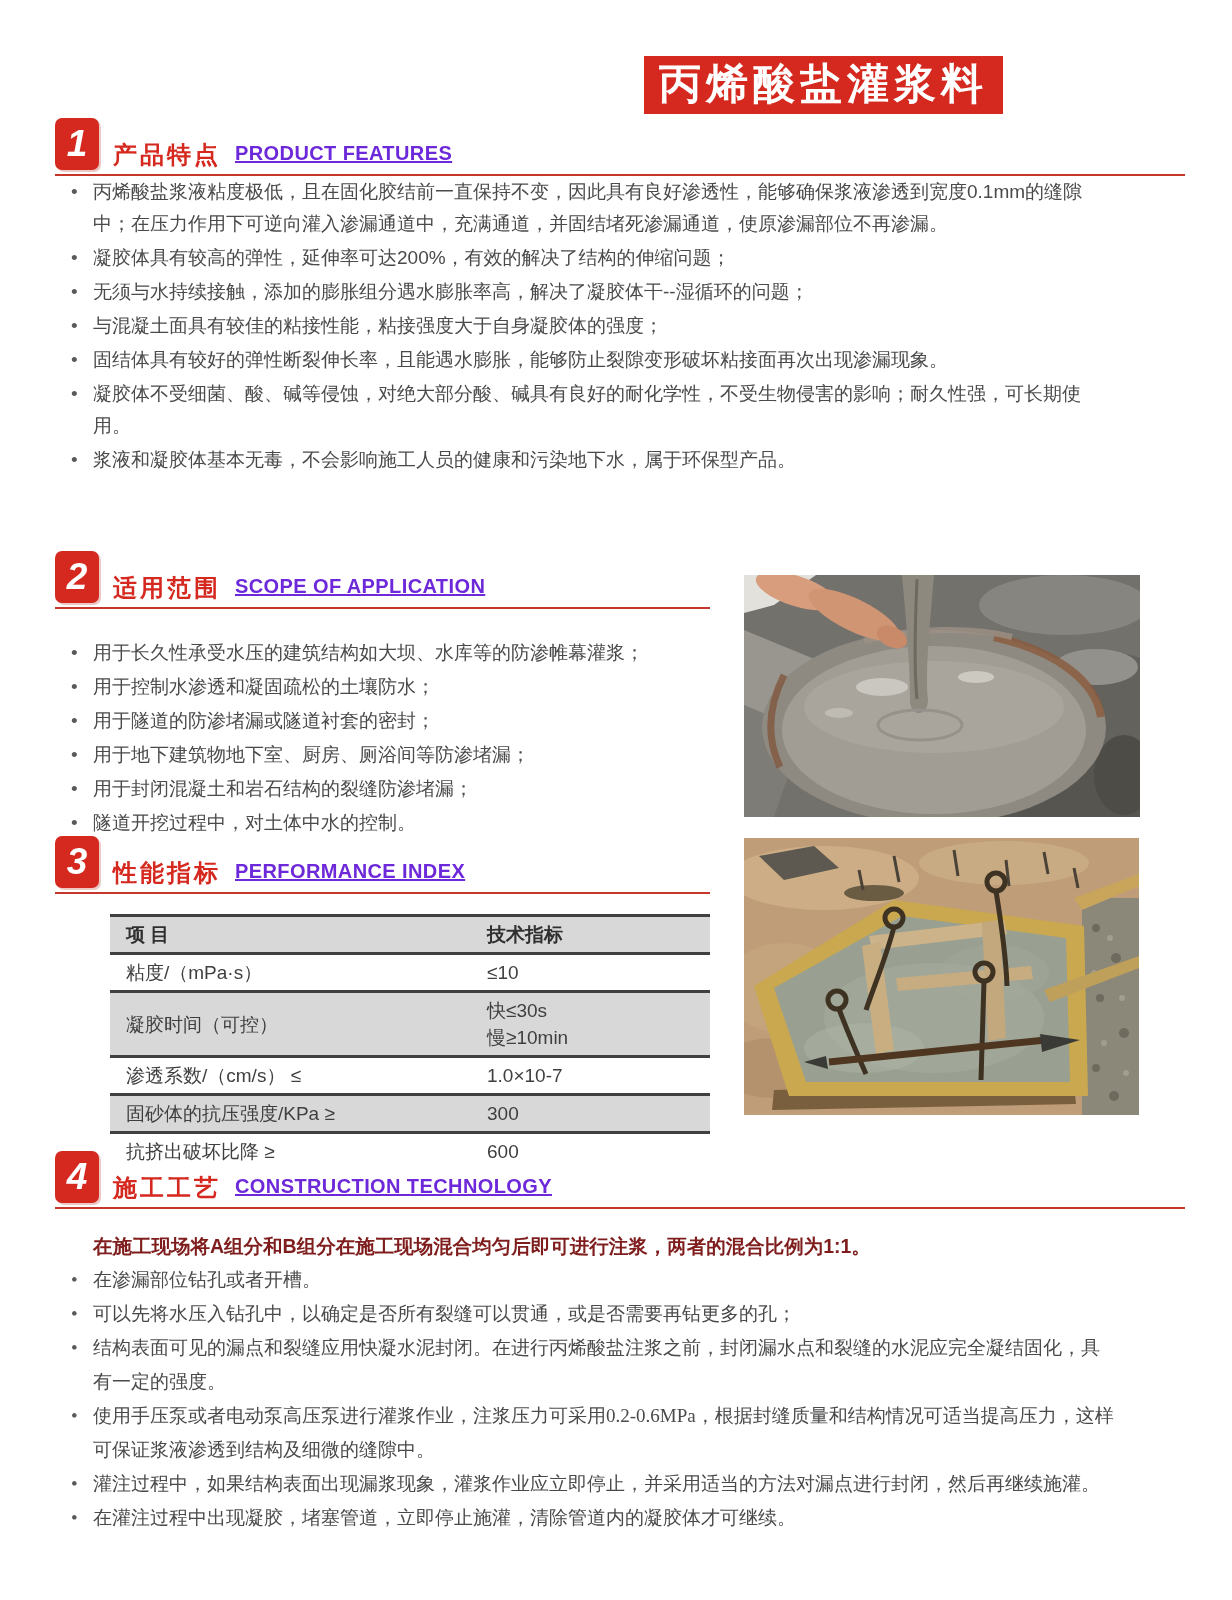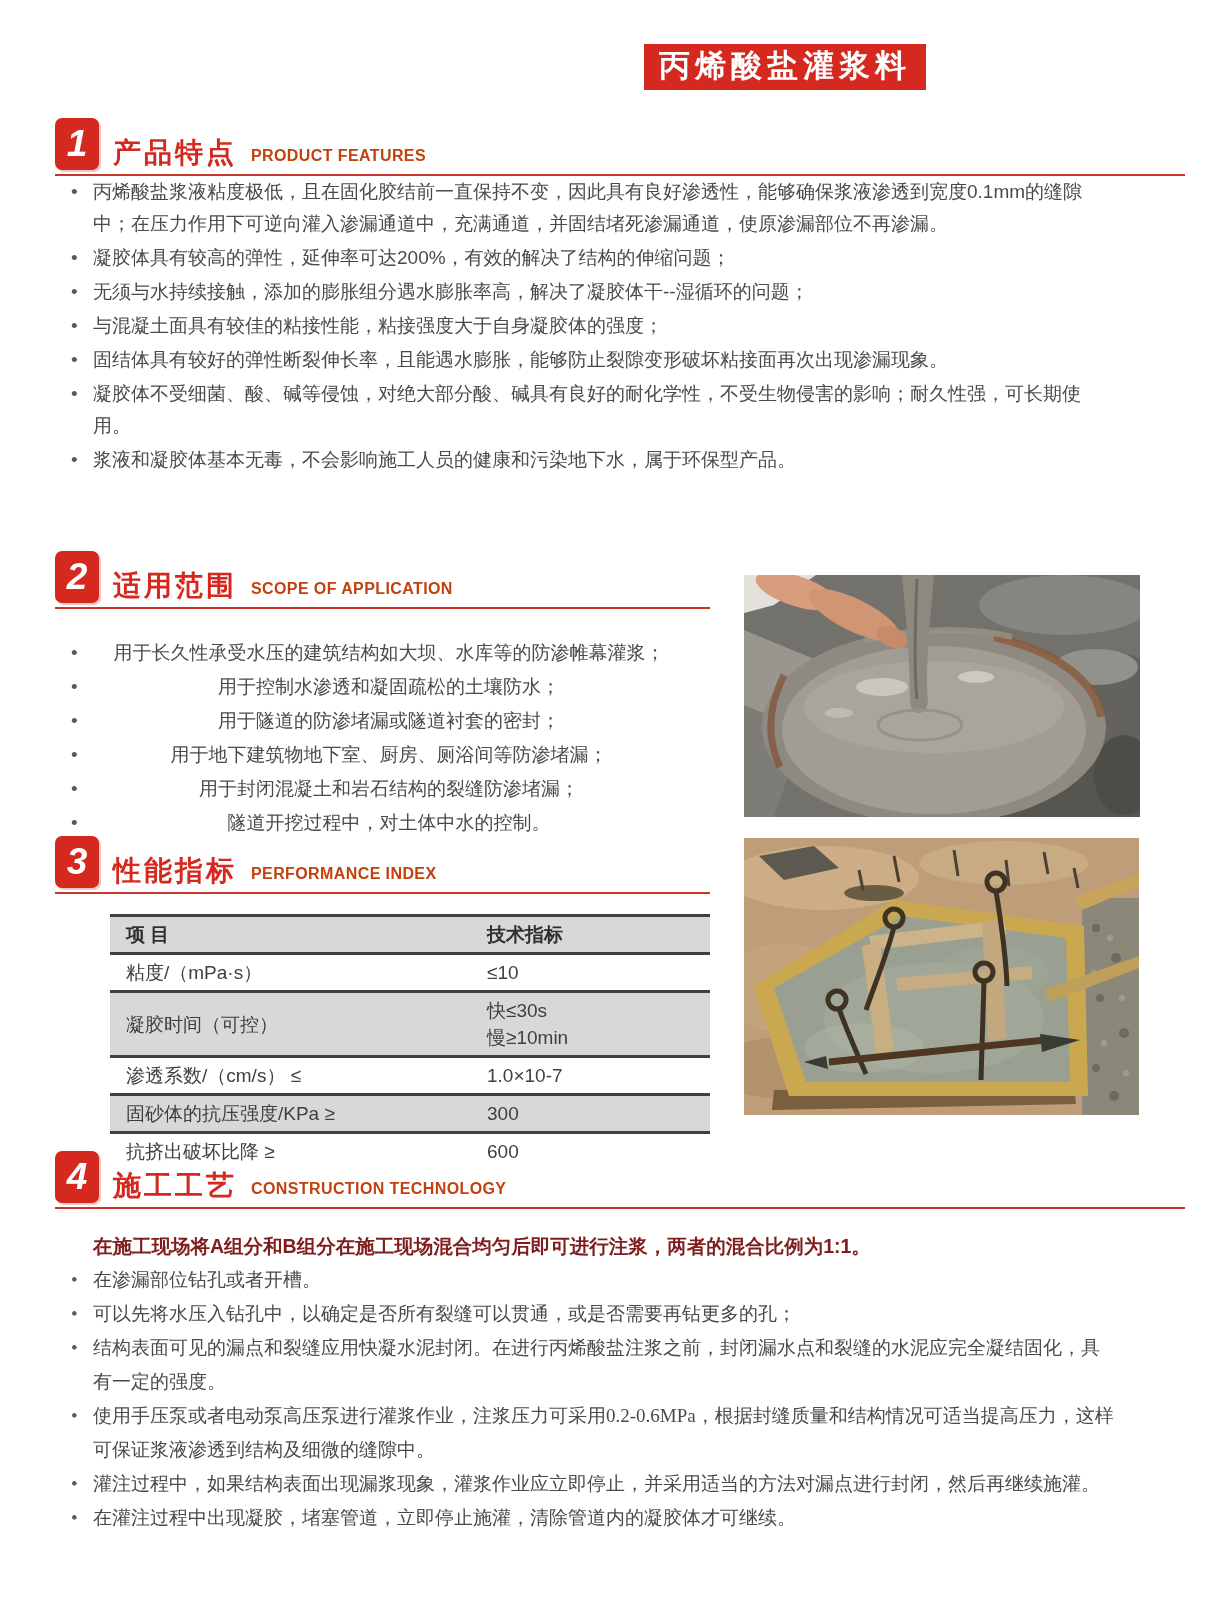--- a/index.html
+++ b/index.html
@@ -2,46 +2,46 @@
 <html lang="zh"><head>
 <meta charset="utf-8">
 <style>
   html,body { margin:0; padding:0; }
   body {
     width:1232px; height:1600px; background:#ffffff; position:relative; overflow:hidden;
     font-family:"Liberation Sans","DejaVu Sans",sans-serif; color:#474747;
   }
   
   .banner {
-    position:absolute; left:644px; top:44px; background:#d5281e; color:#fff;
-    font-size:31px; font-weight:bold; letter-spacing:5px; padding:5px 15px 7px 15px;
+    position:absolute; left:644px; top:56px; background:#d5281e; color:#fff;
+    font-size:42px; font-weight:bold; letter-spacing:5px; padding:5px 15px 7px 15px;
     line-height:1.1; white-space:nowrap;
   }
   
   .sec { position:absolute; left:55px; width:1130px; }
   #sec1 { top:118px; } #sec2 { top:551px; } #sec3 { top:836px; } #sec4 { top:1151px; }
   .sec-head { display:flex; align-items:flex-end; gap:14px; height:52px; }
   .num-box {
     width:44px; height:52px; background:#d5281e; border-radius:7px; color:#fff;
     font-size:37px; font-weight:bold; font-style:italic; flex:0 0 auto;
     display:flex; align-items:center; justify-content:center;
     box-shadow:2px 2px 0 rgba(190,60,45,.28);
   }
-  .zh { font-size:28px; font-weight:bold; color:#d5281e; letter-spacing:3px; line-height:1; padding-bottom:3px; white-space:nowrap; }
-  .en { font-size:16px; font-weight:bold; color:#c2410c; letter-spacing:.4px; padding-bottom:5px; white-space:nowrap; }
+  .zh { font-size:24px; font-weight:bold; color:#d5281e; letter-spacing:3px; line-height:1; padding-bottom:3px; white-space:nowrap; }
+  .en { font-size:20px; font-weight:bold; color:#6d28d9; letter-spacing:.4px; padding-bottom:5px; white-space:nowrap;text-decoration:underline; }
   .rule { border-bottom:2px solid #c6362b; margin-top:4px; }
   .rule.full { width:1130px; }
   .rule.half { width:655px; }
   
   .bullets { list-style:none; margin:0; padding:0; }
   .bullets li { position:relative; padding-left:38px; font-size:19px; color:#4a4a4a; }
   .bullets li::before { content:"•"; position:absolute; left:16px; top:0; color:#5a5a5a; }
   #sec1 .bullets { width:1062px; }
   #sec1 .bullets li { line-height:32px; margin-bottom:2px; }
-  #sec2 .bullets { margin-top:27px; width:630px;text-align:center; }
+  #sec2 .bullets { margin-top:27px; width:630px; }
   #sec2 .bullets li { line-height:34px; }
   #sec4 .bullets { width:1062px;font-family:Liberation Serif, serif; }
   #sec4 .bullets li { line-height:34px; }
   .intro { margin:20px 0 0 38px; font-size:19.5px; font-weight:bold; color:#7f1d1d; line-height:34px; width:1040px; }
   
   table.spec { border-collapse:collapse; margin:20px 0 0 55px; width:600px; font-size:19px; color:#3f3f3f; table-layout:fixed; }
   .spec th, .spec td { text-align:left; padding:4px 0 4px 16px; border-top:3px solid #404040; line-height:27px; vertical-align:middle; }
   .spec th { background:#d8d8d8; color:#2f2f2f; }
   .spec tbody tr:nth-child(even) td { background:#d8d8d8; }
   .spec th:first-child, .spec td:first-child { width:345px; }

